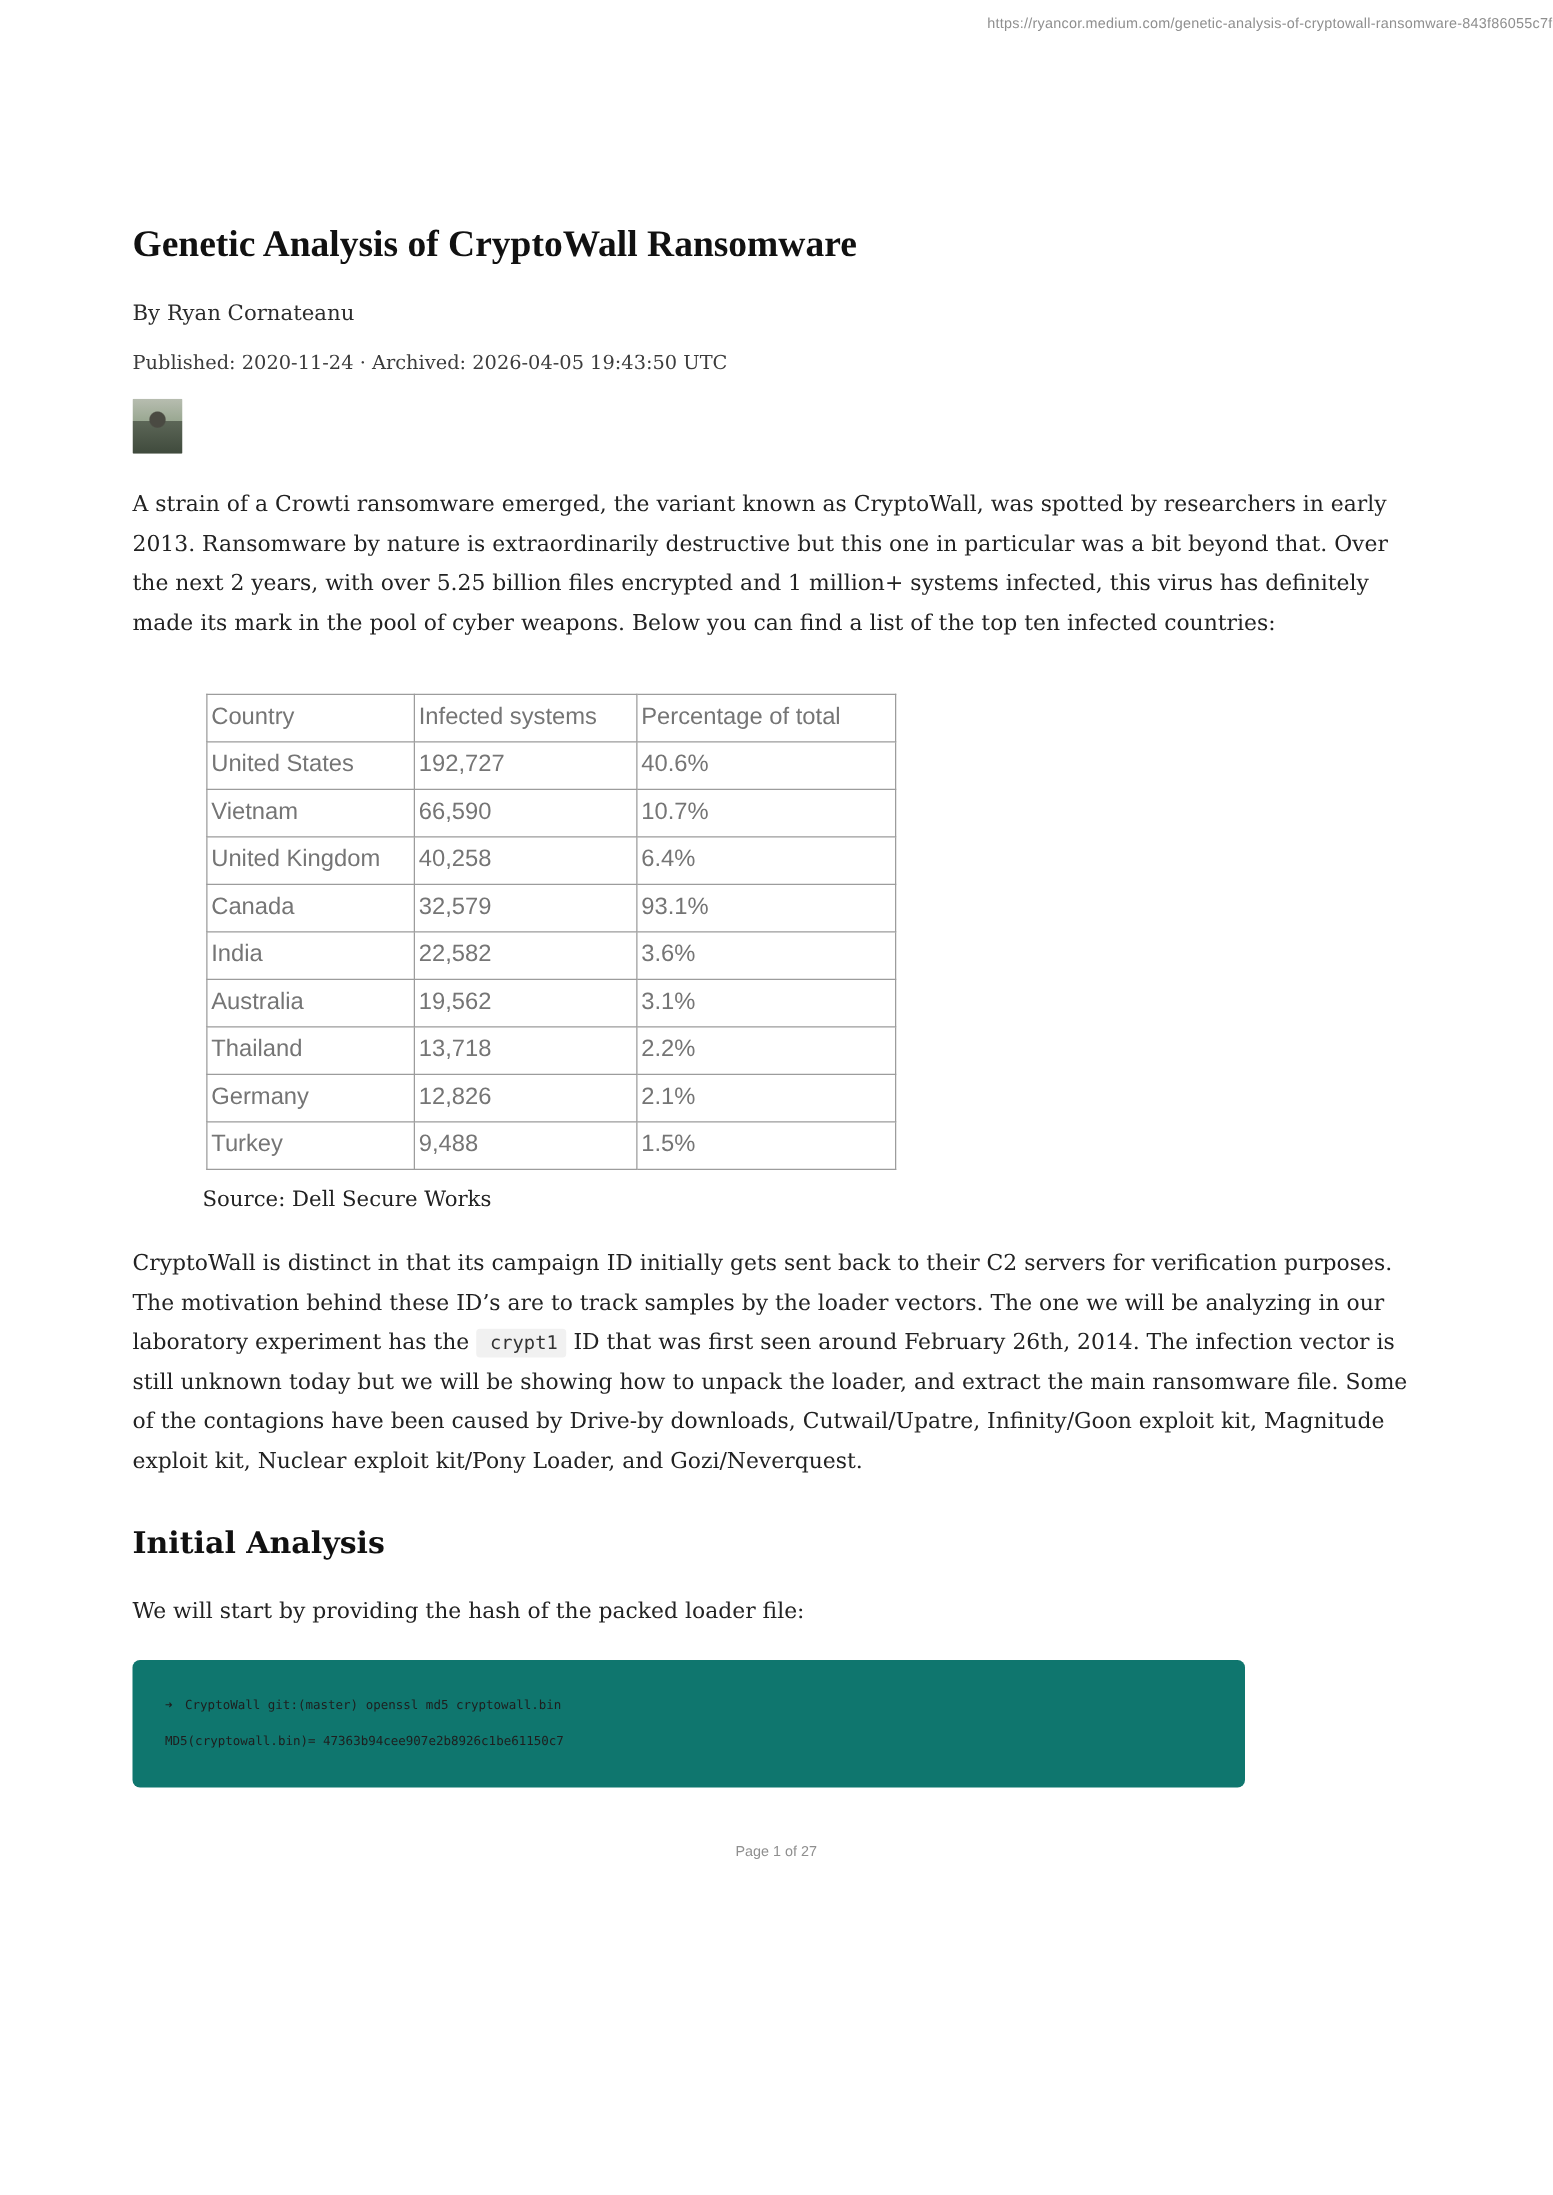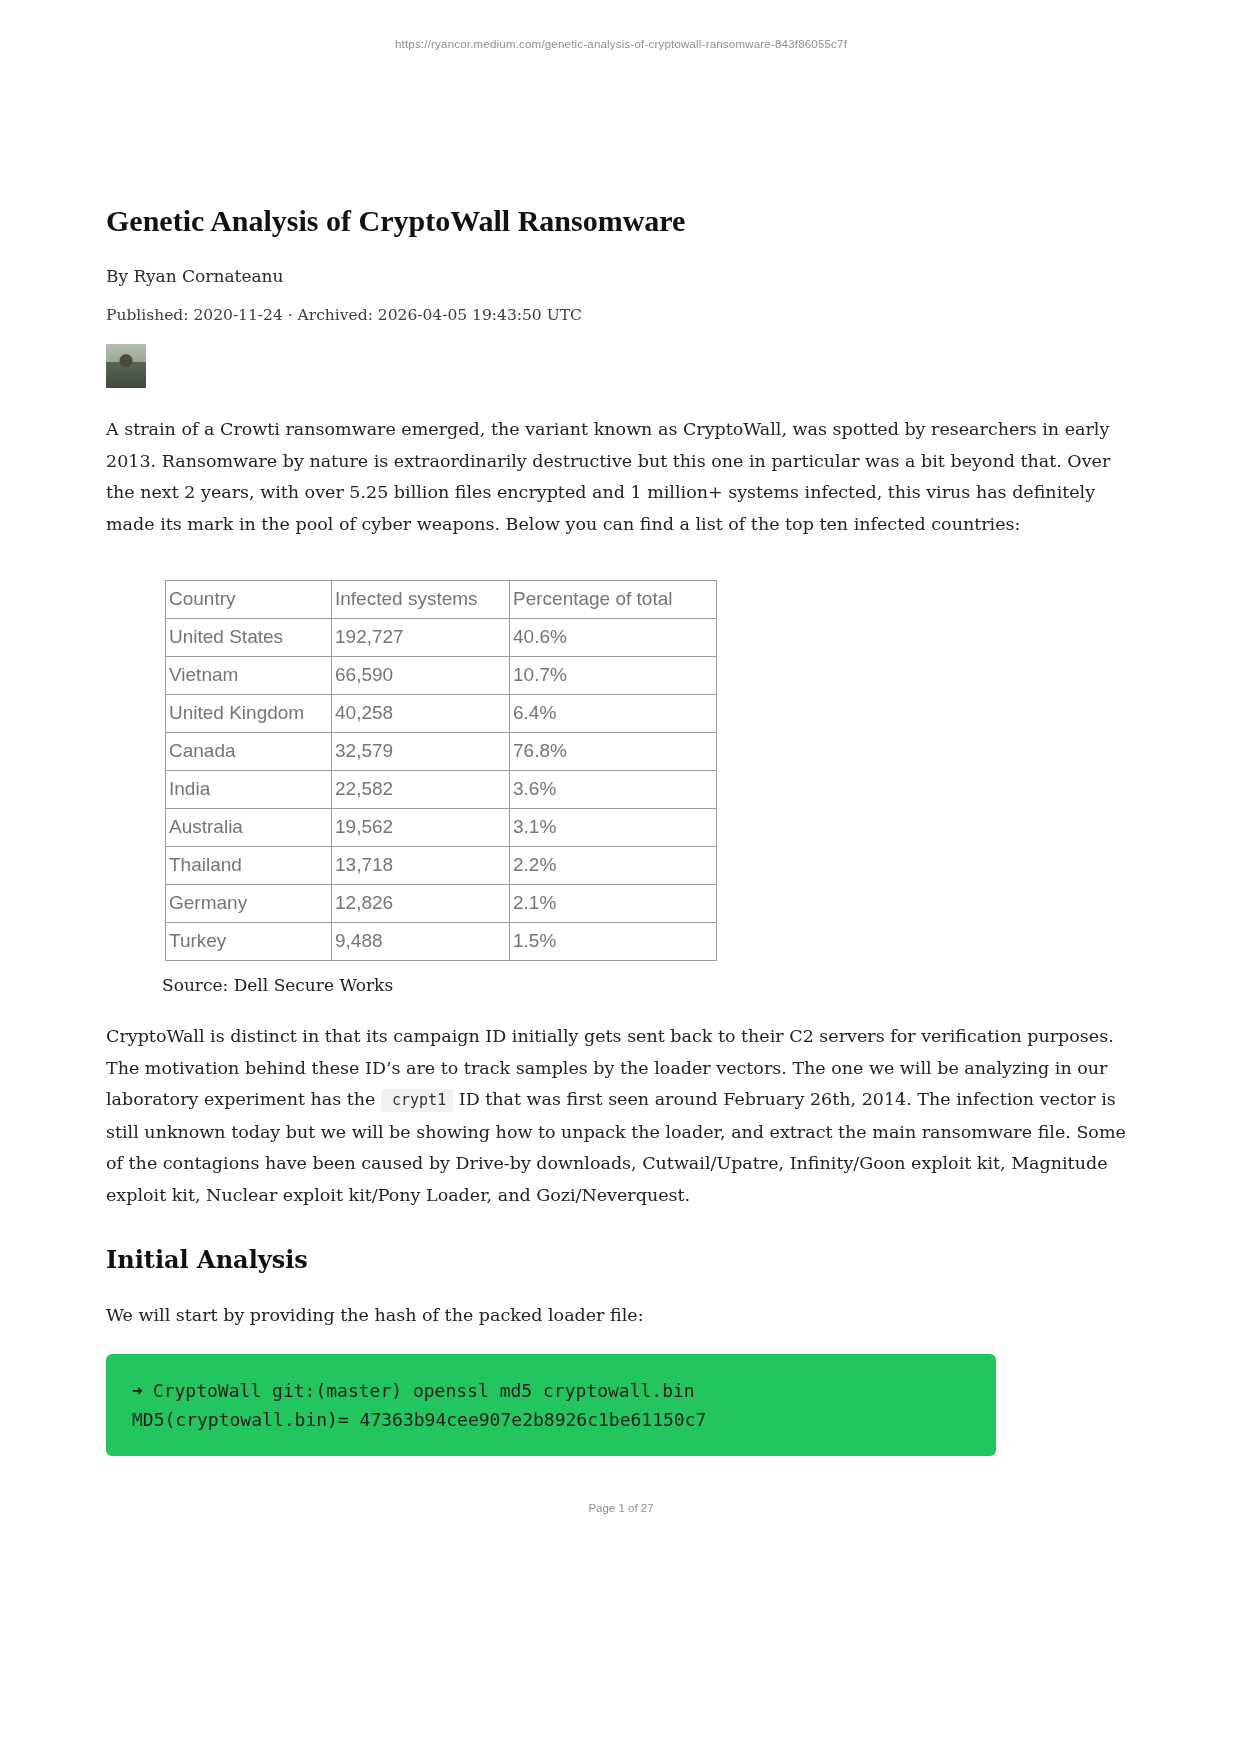--- a/index.html
+++ b/index.html
@@ -13,22 +13,22 @@
     overflow: hidden;
     font-family: "DejaVu Serif", serif;
     color: #1f1f1f;
   }
   .page {
     position: relative;
     width: 1242px;
     height: 1756px;
   }
   .print-url {
-    padding-top: 38px;
-    text-align: center;
+    padding-top: 13px;
+    text-align: right;
     font-family: "Liberation Sans", sans-serif;
     font-size: 11.5px;
     color: #8f8f8f;
     letter-spacing: 0.2px;
   }
   .content {
     margin-left: 106px;
     width: 1030px;
   }
   .article-title {
@@ -102,25 +102,25 @@
   .section-heading {
     margin-top: 34px;
     font-size: 24px;
     font-weight: bold;
     color: #111111;
   }
   .code-block {
     box-sizing: border-box;
     margin-top: 22px;
     width: 890px;
-    background: #22c55e;
+    background: #0f766e;
     border-radius: 6px;
     padding: 22px 26px;
     font-family: "DejaVu Sans Mono", monospace;
-    font-size: 18px;
+    font-size: 10px;
     line-height: 29px;
     color: #1e1e1e;
     white-space: pre;
   }
   .code-prompt {
     font-weight: bold;
     margin-right: 10px;
   }
   .page-footer {
     margin-top: 46px;
@@ -173,21 +173,21 @@
           <td>10.7%</td>
         </tr>
         <tr>
           <td>United Kingdom</td>
           <td>40,258</td>
           <td>6.4%</td>
         </tr>
         <tr>
           <td>Canada</td>
           <td>32,579</td>
-          <td>76.8%</td>
+          <td>93.1%</td>
         </tr>
         <tr>
           <td>India</td>
           <td>22,582</td>
           <td>3.6%</td>
         </tr>
         <tr>
           <td>Australia</td>
           <td>19,562</td>
           <td>3.1%</td>

